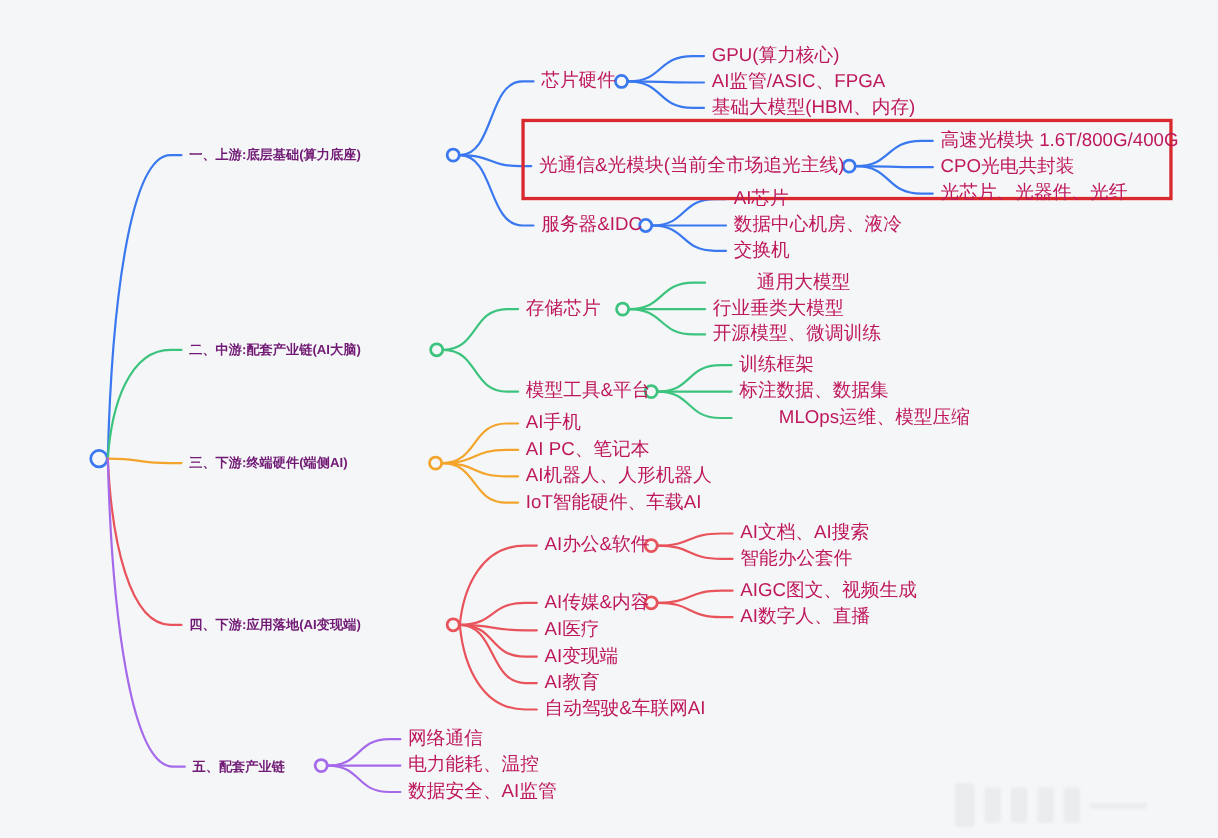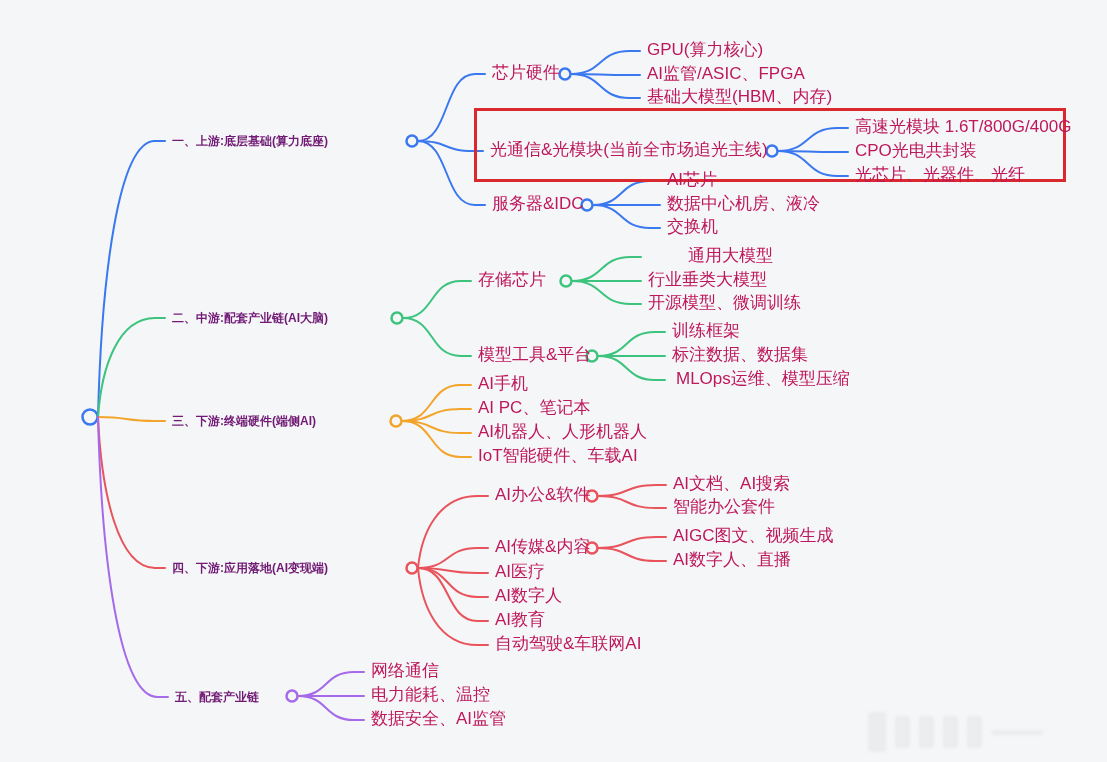--- a/index.html
+++ b/index.html
@@ -103,35 +103,35 @@
       <div class="node-label" style="left: 667px; top: 205px; text-align: right;">数据中心机房、液冷</div>
       <div class="node-label" style="left: 667px; top: 228px;">交换机</div>
       <div class="node-label bold" style="left: 172px; top: 318px;">二、中游:配套产业链(AI大脑)</div>
       <div class="node-label" style="left: 478px; top: 281px;">存储芯片</div>
       <div class="node-label" style="left: 648px; top: 257px; margin-left: 40px;">通用大模型</div>
       <div class="node-label" style="left: 648px; top: 281px;">行业垂类大模型</div>
       <div class="node-label" style="left: 648px; top: 304px;">开源模型、微调训练</div>
       <div class="node-label" style="left: 478px; top: 356px;">模型工具&amp;平台</div>
       <div class="node-label" style="left: 672px; top: 332px;">训练框架</div>
       <div class="node-label" style="left: 672px; top: 356px;">标注数据、数据集</div>
-      <div class="node-label" style="left: 676px; top: 380px; text-align: center;">MLOps运维、模型压缩</div>
+      <div class="node-label" style="left: 708px; top: 380px; text-align: center;">MLOps运维、模型压缩</div>
       <div class="node-label bold" style="left: 172px; top: 421px;">三、下游:终端硬件(端侧AI)</div>
       <div class="node-label" style="left: 478px; top: 385px;">AI手机</div>
       <div class="node-label" style="left: 478px; top: 409px;">AI PC、笔记本</div>
       <div class="node-label" style="left: 478px; top: 433px;">AI机器人、人形机器人</div>
       <div class="node-label" style="left: 478px; top: 457px;">IoT智能硬件、车载AI</div>
       <div class="node-label bold" style="left: 172px; top: 568px;">四、下游:应用落地(AI变现端)</div>
       <div class="node-label" style="left: 495px; top: 496px;">AI办公&amp;软件</div>
       <div class="node-label" style="left: 673px; top: 485px;">AI文档、AI搜索</div>
       <div class="node-label" style="left: 673px; top: 508px;">智能办公套件</div>
       <div class="node-label" style="left: 495px; top: 548px;">AI传媒&amp;内容</div>
       <div class="node-label" style="left: 673px; top: 537px;">AIGC图文、视频生成</div>
       <div class="node-label" style="left: 673px; top: 561px;">AI数字人、直播</div>
       <div class="node-label" style="left: 495px; top: 573px;">AI医疗</div>
-      <div class="node-label" style="left: 495px; top: 597px;">AI数字人</div>
+      <div class="node-label" style="left: 495px; top: 597px;">AI变现端</div>
       <div class="node-label" style="left: 495px; top: 621px;">AI教育</div>
       <div class="node-label" style="left: 495px; top: 645px;">自动驾驶&amp;车联网AI</div>
       <div class="node-label bold" style="left: 175px; top: 697px;">五、配套产业链</div>
       <div class="node-label" style="left: 371px; top: 672px;">网络通信</div>
       <div class="node-label" style="left: 371px; top: 696px;">电力能耗、温控</div>
       <div class="node-label" style="left: 371px; top: 720px; text-align: right;">数据安全、AI监管</div>
     </div>
   <div id="watermark">
     <span class="wm-glyph tall"></span>
     <span class="wm-glyph"></span>

